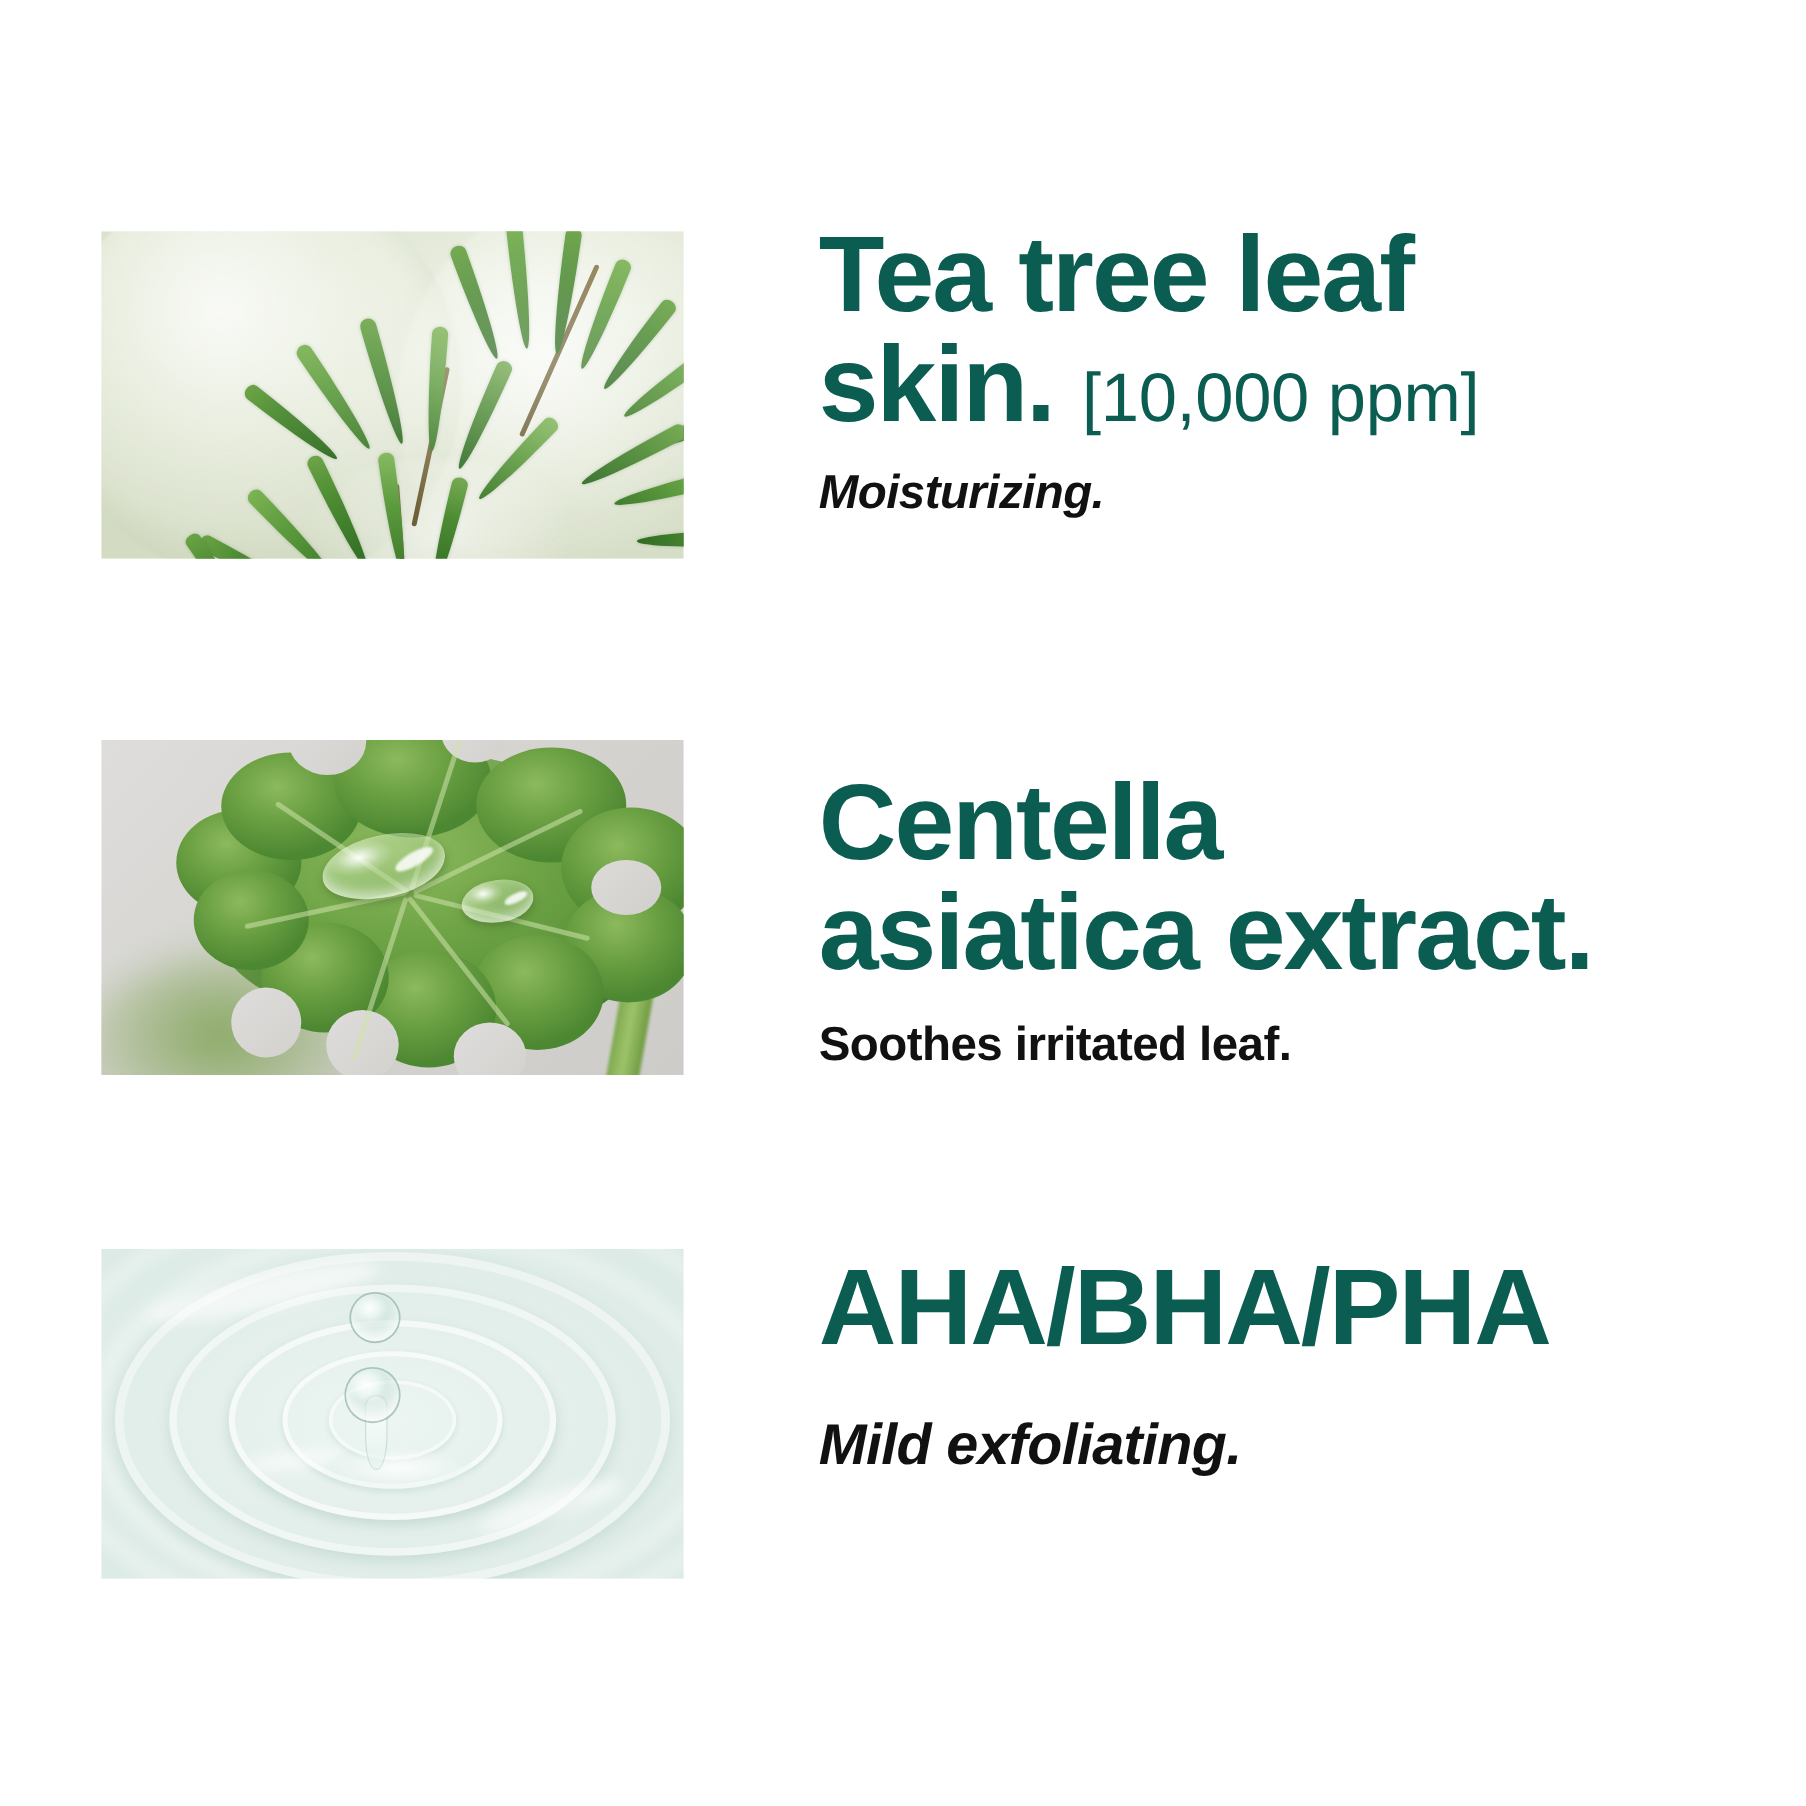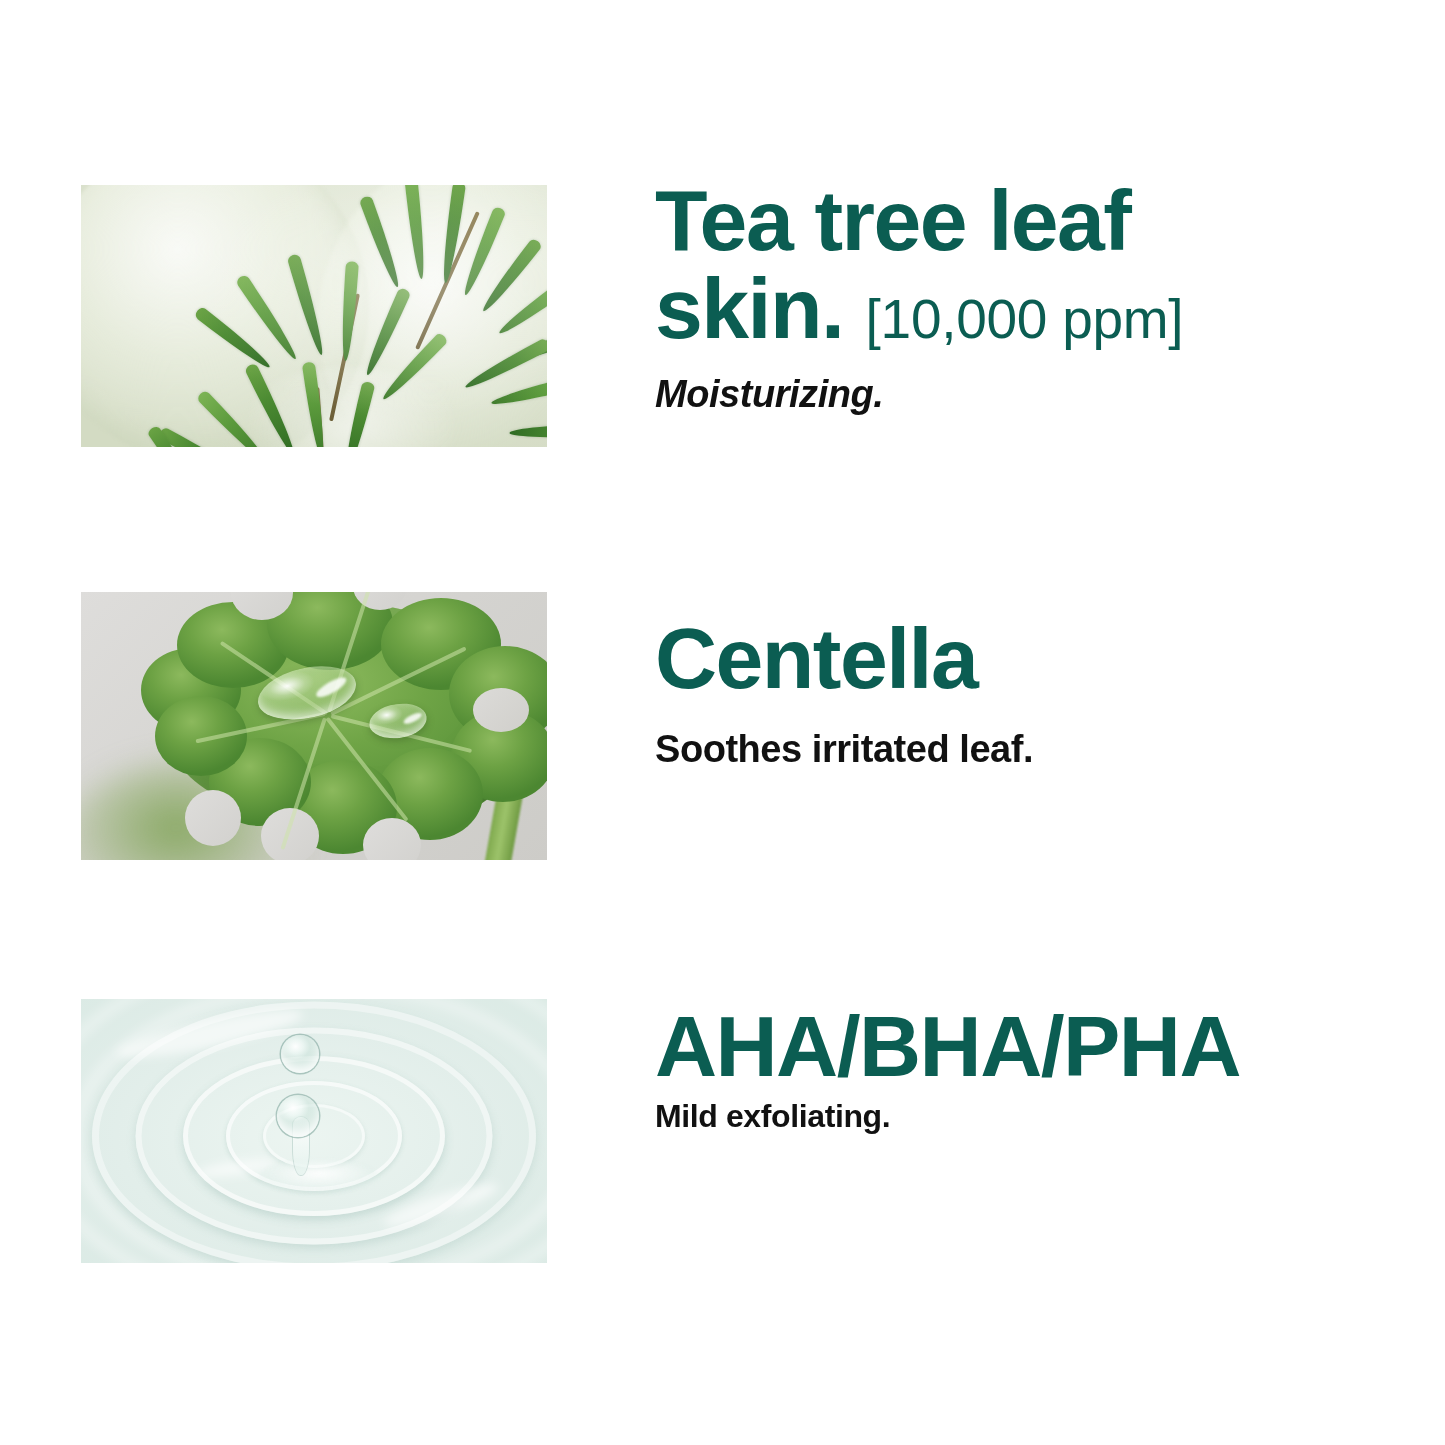--- a/index.html
+++ b/index.html
@@ -73,21 +73,21 @@
   #row-centella .thumb { top: 0; height: 268px; }
   #row-centella .copy  { top: 3px; width: 780px; margin-top: 20px; }
   #row-centella .headline { font-size: 86px; }
   #row-centella .subline { font-size: 38px; margin-top: 26px; }
 
   
   #row-acids { top: 999px; }
   #row-acids .thumb { top: 0; height: 264px; }
   #row-acids .copy  { top: 4px; width: 780px; }
   #row-acids .headline { font-size: 86px; }
-  #row-acids .subline { font-size: 32px; margin-top: 8px; }
+  #row-acids .subline { font-size: 46px; margin-top: 39px; font-style: italic; }
 
   
   .photo-teatree {
     position: absolute;
     inset: 0;
     background:
       radial-gradient(120% 90% at 78% 18%, #e9eee0 0%, #dfe5d3 45%, #d3dbc3 100%);
   }
   .photo-teatree .gel-blob {
     position: absolute;
@@ -375,21 +375,21 @@
         <div class="droplet" style="left:176px; top:76px; width:100px; height:50px; transform:rotate(-12deg);">
           <div class="shine"></div>
         </div>
         <div class="droplet" style="left:288px; top:112px; width:58px; height:34px; transform:rotate(-8deg);">
           <div class="shine"></div>
         </div>
       </div>
     </div>
 
     <div class="copy">
-      <h2 class="headline"><span>Centella</span><br></h2>
+      <h2 class="headline"><span>Centella</span><br><span>asiatica extract.</span></h2>
       <p class="subline">Soothes irritated leaf.</p>
     </div>
   </div>
 
   <div class="ingredient-row" id="row-acids">
 
     <div class="thumb">
       <div class="photo-water">
 
         <div class="wave" style="left:-50px; top:-54px; width:570px; height:350px;"></div>

